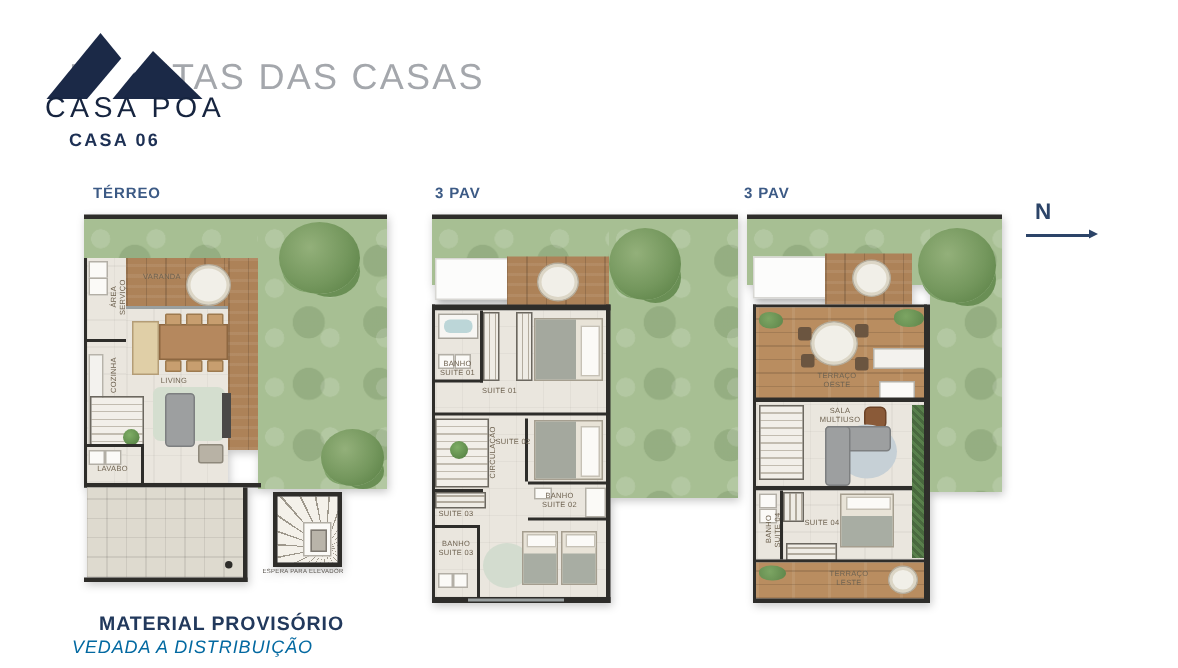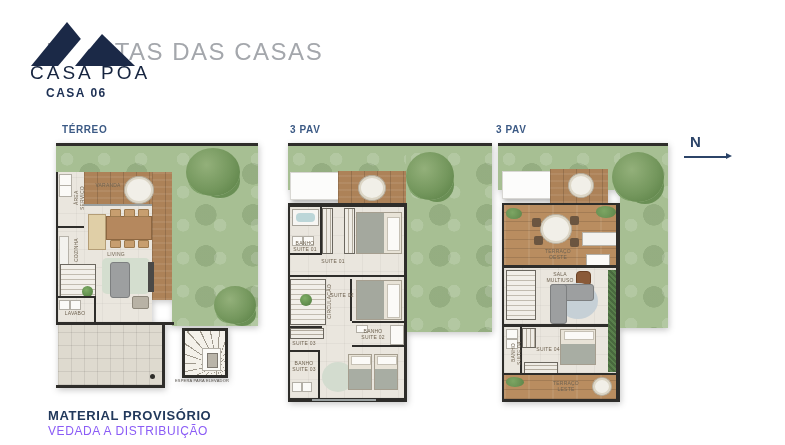--- a/index.html
+++ b/index.html
@@ -8,21 +8,21 @@
   .p{position:absolute;}
 
   
   .title{font-size:24px;letter-spacing:1.5px;color:#a4a7ac;font-weight:400;white-space:nowrap;}
   .brand{font-size:19px;letter-spacing:3px;color:#16243f;font-weight:500;white-space:nowrap;z-index:3;}
   .unit{font-size:12px;letter-spacing:1.5px;color:#1d3054;font-weight:700;white-space:nowrap;z-index:3;}
   .plan-label{font-size:10px;letter-spacing:.6px;color:#3c5a85;font-weight:700;white-space:nowrap;}
 
   
   .foot1{font-size:13px;letter-spacing:.6px;color:#22395c;font-weight:700;white-space:nowrap;}
-  .foot2{font-size:12px;letter-spacing:.6px;color:#8b5cf6;white-space:nowrap;}
+  .foot2{font-size:12px;letter-spacing:.6px;color:#0369a1;font-style:italic;white-space:nowrap;}
 
   
   .north{font-size:15px;color:#2c4468;font-weight:600;}
   .arrow-line{background:#2c4468;height:1.5px;}
   .arrow-head{width:0;height:0;border-left:6px solid #2c4468;border-top:3.5px solid transparent;border-bottom:3.5px solid transparent;}
 
   
   .plan{filter:drop-shadow(1px 2px 3px rgba(0,0,0,.22));}
 
   
@@ -246,16 +246,16 @@
     <span class="p rm" style="left:46px;top:131px;width:32px;">SALA MULTIUSO</span>
     <span class="p rm v" style="left:12px;top:196px;width:8px;height:34px;">BANHO SUITE 04</span>
     <span class="p rm" style="left:38px;top:206px;width:24px;">SUITE 04</span>
     <span class="p rm" style="left:48px;top:240px;width:40px;">TERRAÇO LESTE</span>
   </div>
 
   <span class="p north" style="left:690px;top:133px;">N</span>
   <div class="p arrow-line" style="left:684px;top:156px;width:44px;"></div>
   <div class="p arrow-head" style="left:726px;top:153px;"></div>
 
-  <span class="p foot1" style="left:48px;top:408px;">MATERIAL PROVISÓRIO</span>
+  <span class="p foot1" style="left:66px;top:408px;">MATERIAL PROVISÓRIO</span>
   <span class="p foot2" style="left:48px;top:424px;">VEDADA A DISTRIBUIÇÃO</span>
 
 </div>
 
 </body></html>

